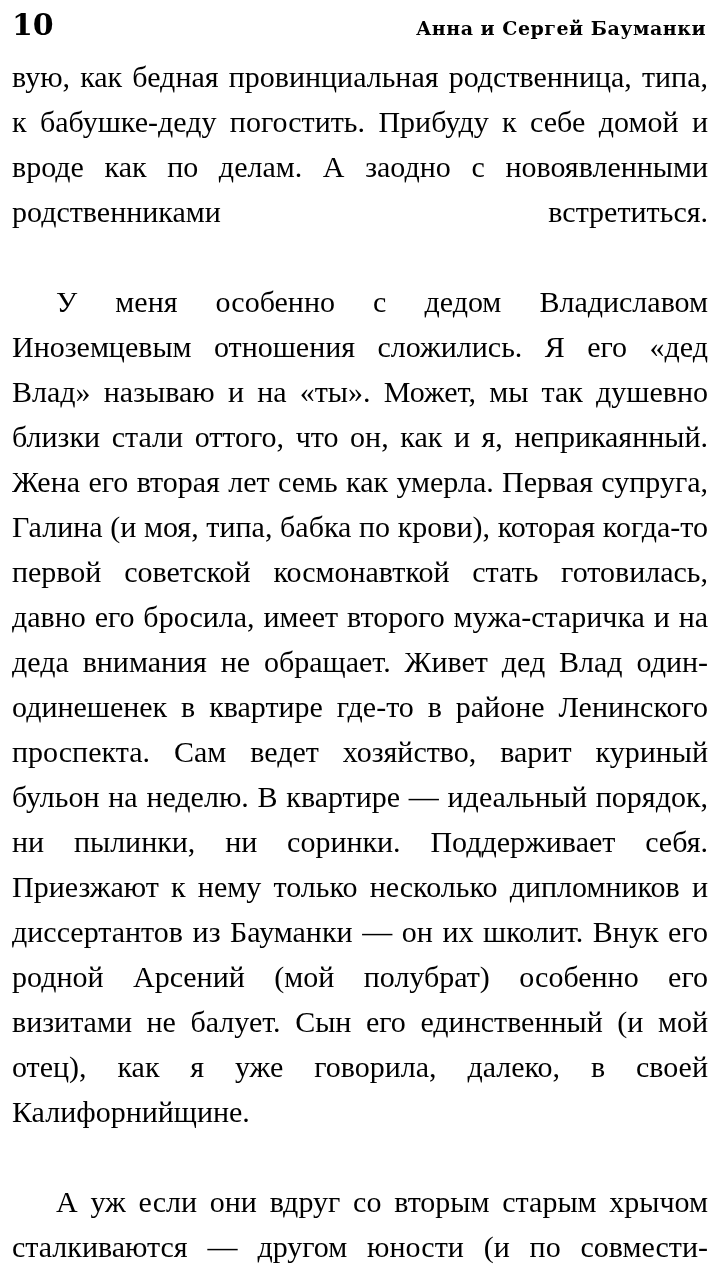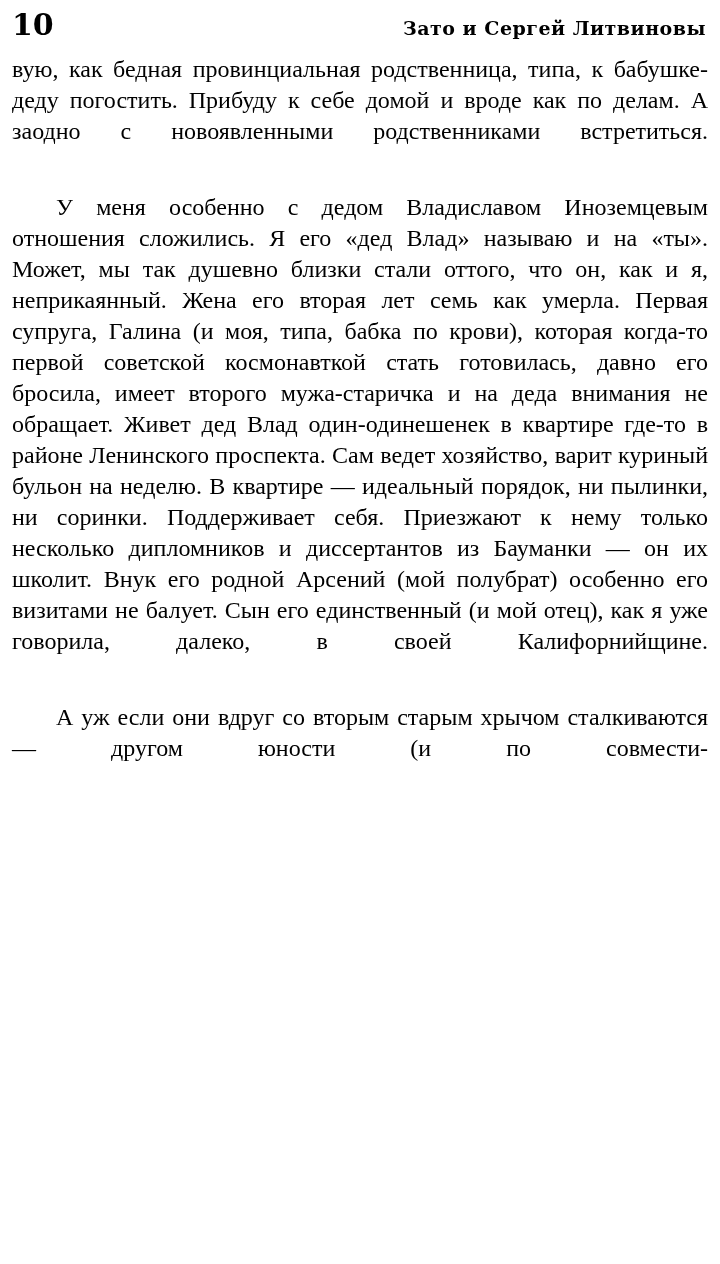--- a/index.html
+++ b/index.html
@@ -44,49 +44,48 @@
     font-size: 19px;
     line-height: 24px;
     letter-spacing: 0.5px;
     padding-right: 2px;
   }
   .body-text {
     margin-top: 6px;
   }
   p.para {
     margin: 0;
-    font-size: 24px;
-    line-height: 31px;
+    font-size: 30px;
+    line-height: 45px;
     text-align: justify;
     text-justify: inter-word;
     hyphens: manual;
     -webkit-hyphens: manual;
   }
   p.indent {
     text-indent: 44px;
-    margin-top: 14px;
   }
   p.para:last-child {
     text-align: justify;
   }
   
   p.para::after {
     content: "";
     display: inline-block;
     width: 100%;
   }
 </style>
 </head>
 <body>
 
 <div class="page">
 
   <div class="header">
     <div class="folio">10</div>
-    <div class="running-title">Зато и Сергей Литвиновы</div>
+    <div class="running-title">Анна и Сергей Бауманки</div>
   </div>
 
   <div class="body-text">
     <p class="para">вую, как бедная провинциальная родственница, типа, к бабушке-деду погостить. Прибуду к себе домой и вроде как по делам. А заодно с новоявленными родственниками встретиться.</p>
     <p class="para indent">У меня особенно с дедом Владиславом Иноземцевым отношения сложились. Я его «дед Влад» называю и на «ты». Может, мы так душевно близки стали оттого, что он, как и я, неприкаянный. Жена его вторая лет семь как умерла. Первая супруга, Галина (и моя, типа, бабка по крови), которая когда-то первой советской космонавткой стать готовилась, давно его бросила, имеет второго мужа-старичка и на деда внимания не обращает. Живет дед Влад один-одинешенек в квартире где-то в районе Ленинского проспекта. Сам ведет хозяйство, варит куриный бульон на неделю. В квартире — идеальный порядок, ни пылинки, ни соринки. Поддерживает себя. Приезжают к нему только несколько дипломников и диссертантов из Бауманки — он их школит. Внук его родной Арсений (мой полубрат) особенно его визитами не балует. Сын его единственный (и мой отец), как я уже говорила, далеко, в своей Калифорнийщине.</p>
     <p class="para indent">А уж если они вдруг со вторым старым хрычом сталкиваются — другом юности (и по совмести-</p>
   </div>
 
 </div>
 

